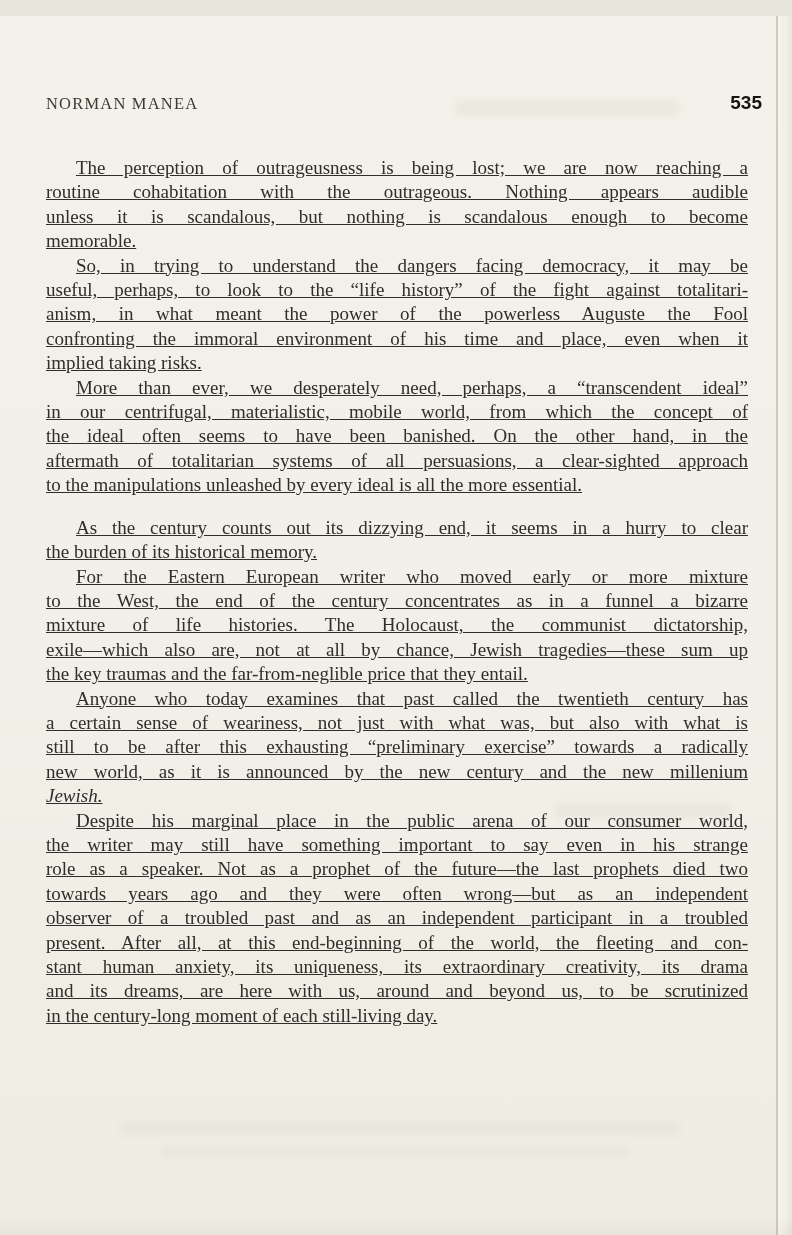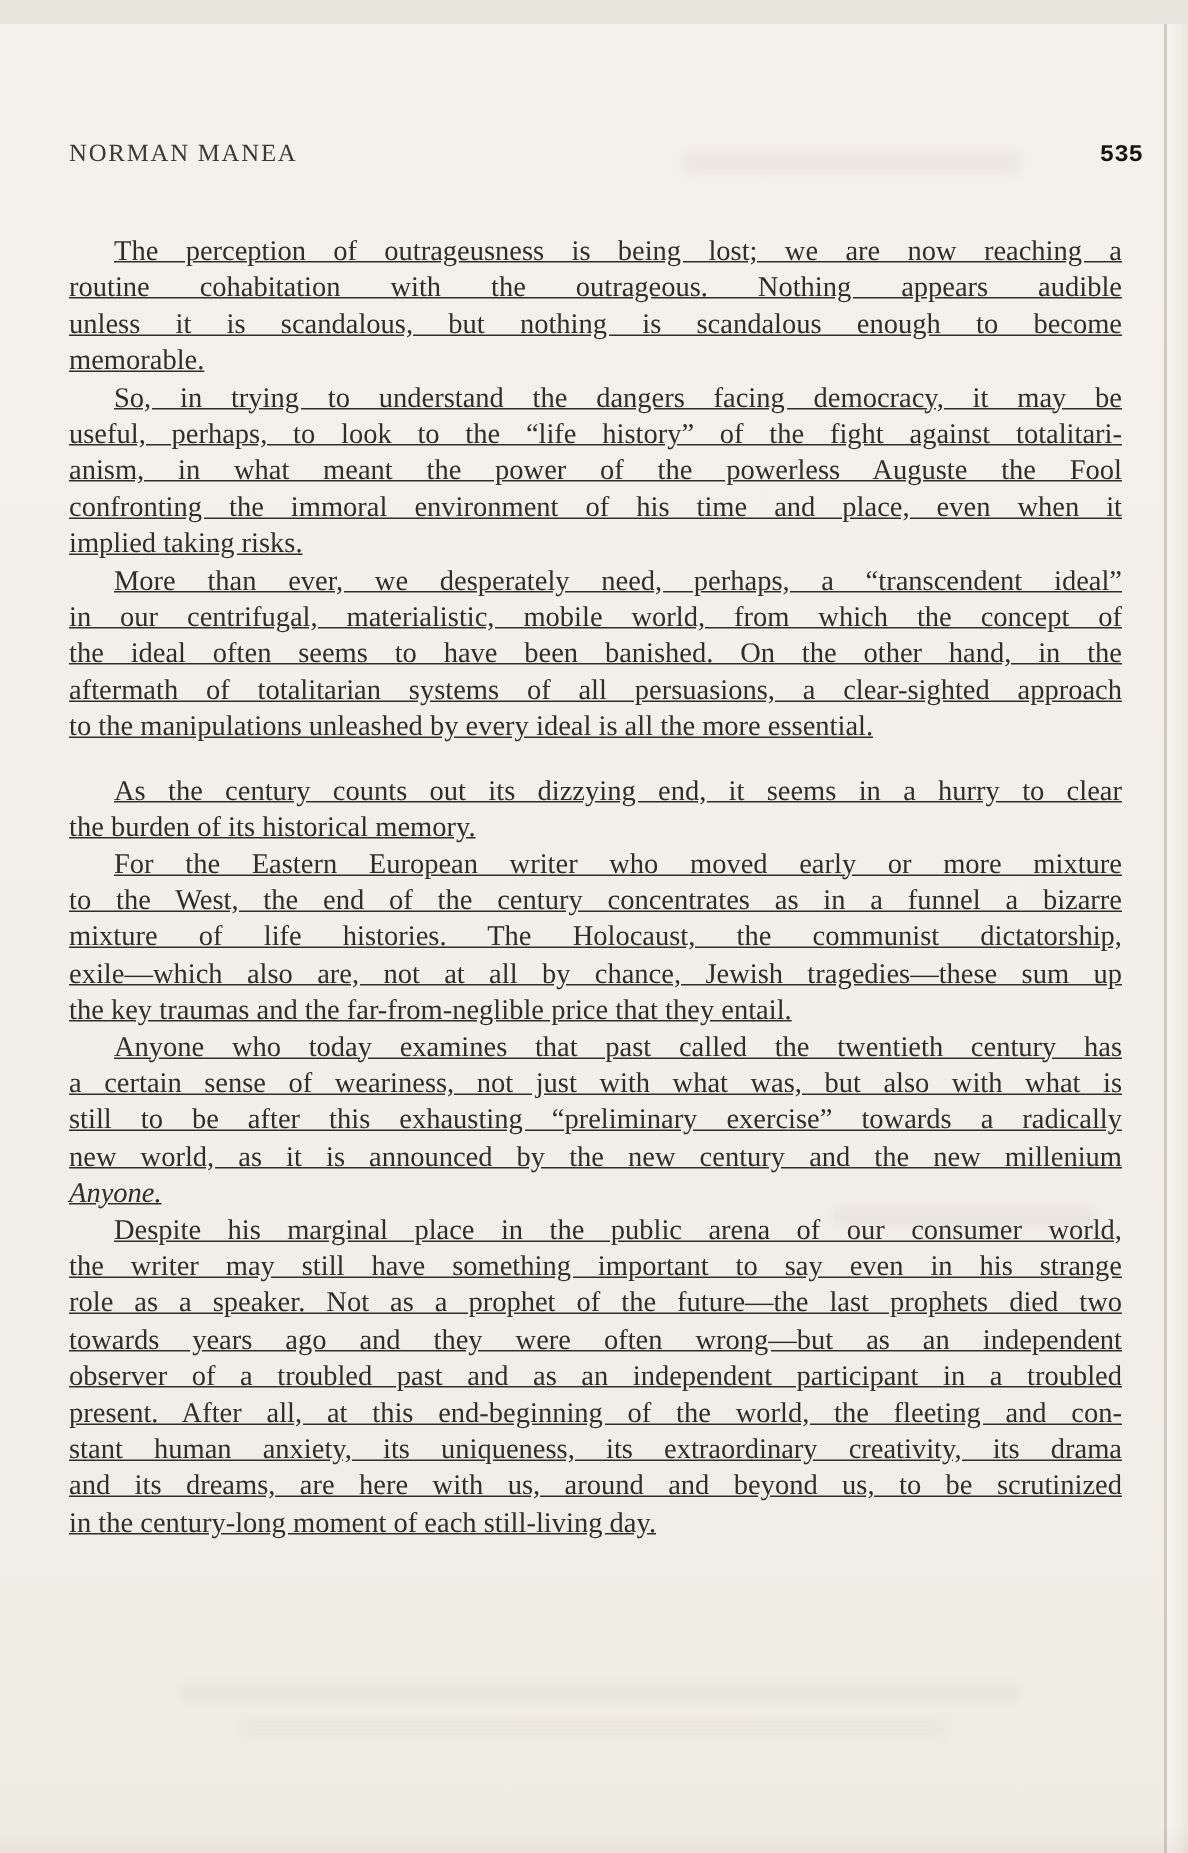--- a/index.html
+++ b/index.html
@@ -27,23 +27,23 @@
     justify-content: space-between;
     align-items: baseline;
   }
   .running-head {
     font-family: "Liberation Serif", serif;
     font-size: 16.5px;
     letter-spacing: 1.2px;
     color: #3d3a33;
   }
   .folio {
-    font-family: Liberation Mono, monospace;
+    font-family: Liberation Sans, sans-serif;
     font-weight: 700;
-    font-size: 16px;
+    font-size: 19px;
     color: #16140f;
   }
   
   .text-block {
     position: absolute;
     top: 140px;
     left: 46px;
     width: 702px;
     font-size: 19px;
     line-height: 24.4px;
@@ -137,21 +137,21 @@
         <div class="line">to the West, the end of the century concentrates as in a funnel a bizarre</div>
         <div class="line">mixture of life histories. The Holocaust, the communist dictatorship,</div>
         <div class="line">exile—which also are, not at all by chance, Jewish tragedies—these sum up</div>
         <div class="line last">the key traumas and the far-from-neglible price that they entail.</div>
       </div>
       <div class="paragraph">
         <div class="line first">Anyone who today examines that past called the twentieth century has</div>
         <div class="line">a certain sense of weariness, not just with what was, but also with what is</div>
         <div class="line">still to be after this exhausting “preliminary exercise” towards a radically</div>
         <div class="line">new world, as it is announced by the new century and the new millenium</div>
-        <div class="line last italic">Anyone.</div>
+        <div class="line last italic">Jewish.</div>
       </div>
       <div class="paragraph">
         <div class="line first">Despite his marginal place in the public arena of our consumer world,</div>
         <div class="line">the writer may still have something important to say even in his strange</div>
         <div class="line">role as a speaker. Not as a prophet of the future—the last prophets died two</div>
         <div class="line">towards years ago and they were often wrong—but as an independent</div>
         <div class="line">observer of a troubled past and as an independent participant in a troubled</div>
         <div class="line">present. After all, at this end-beginning of the world, the fleeting and con-</div>
         <div class="line">stant human anxiety, its uniqueness, its extraordinary creativity, its drama</div>
         <div class="line">and its dreams, are here with us, around and beyond us, to be scrutinized</div>

